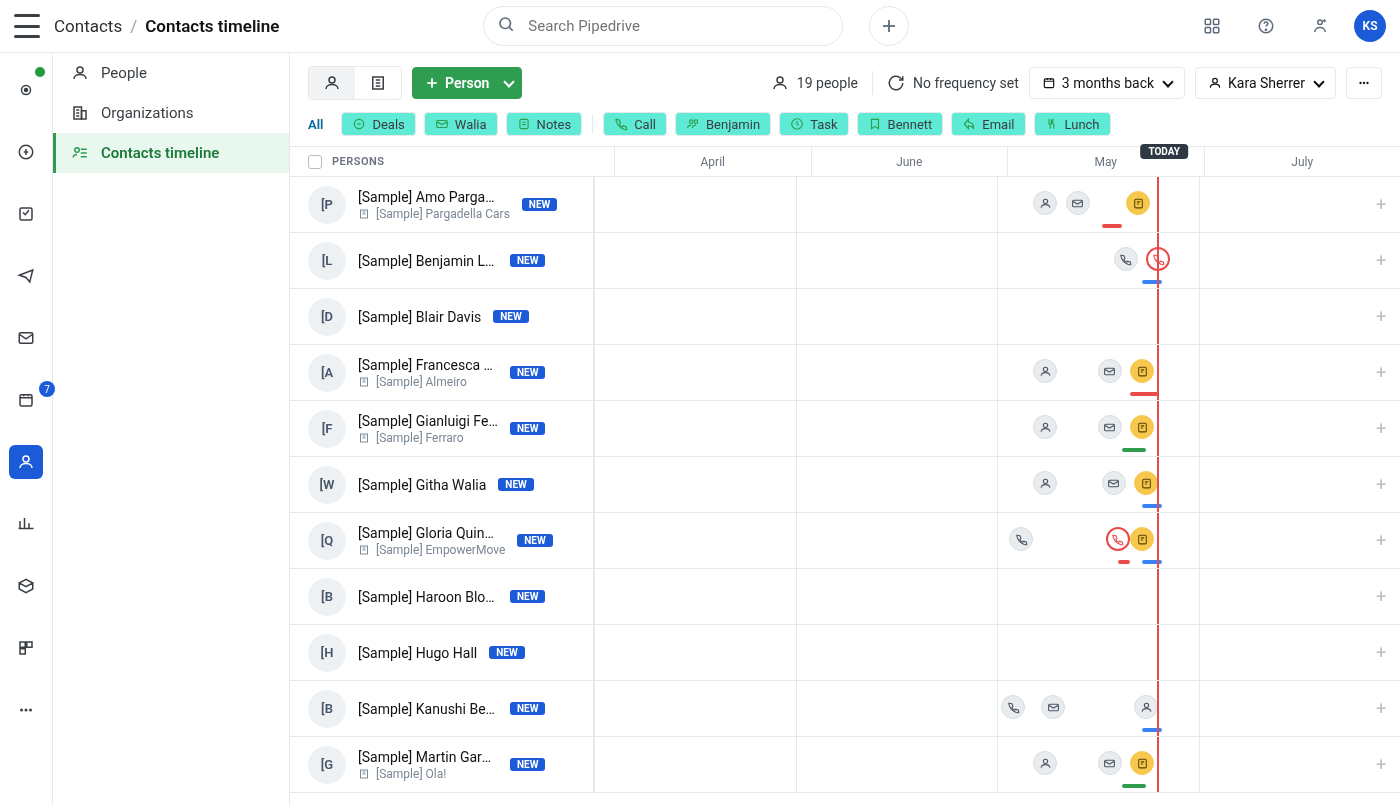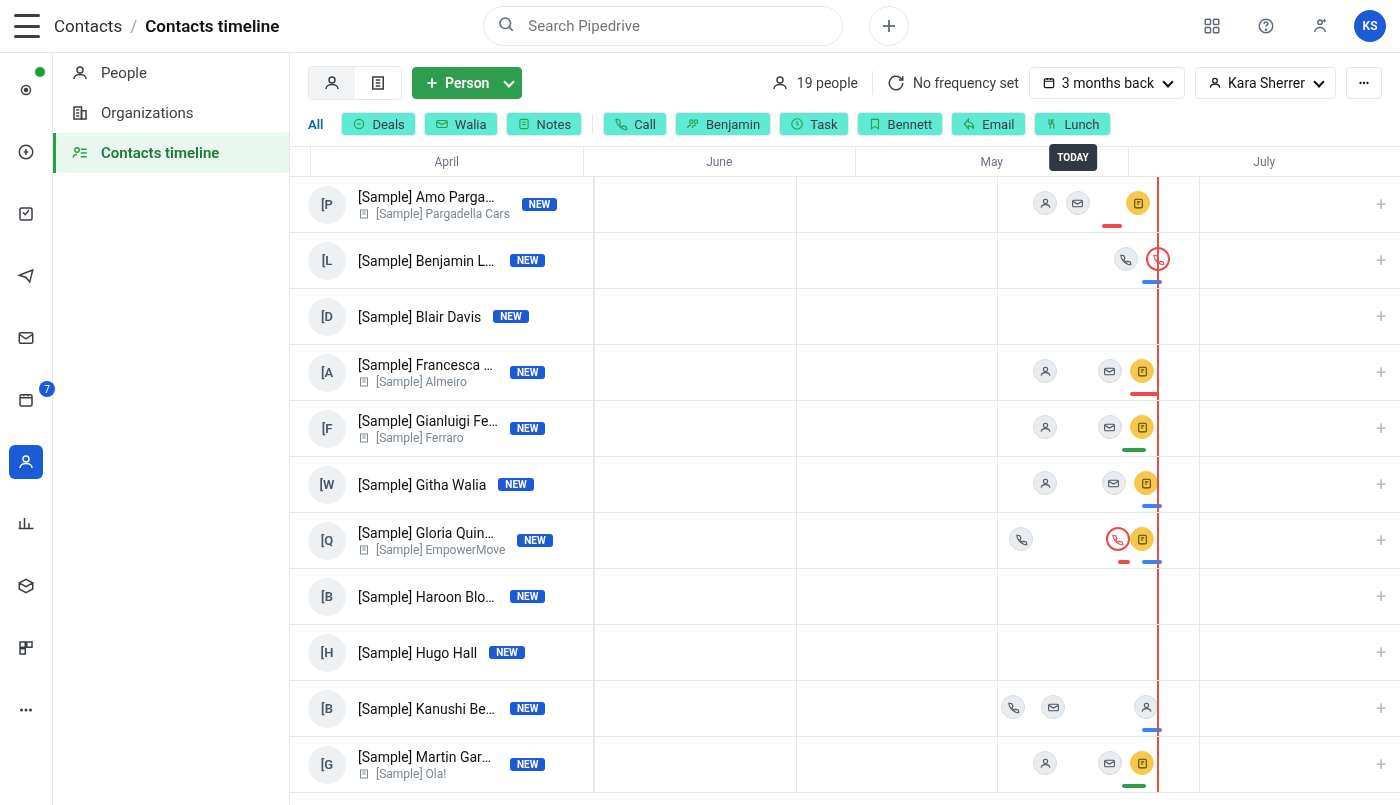--- a/index.html
+++ b/index.html
@@ -63,21 +63,21 @@
   .chip{display:flex;align-items:center;gap:6px;height:24px;border:1px solid var(--grey-border);border-radius:4px;padding:0 10px;font-size:13px;color:#3a3f44;background:#5eead4;cursor:pointer;}
   .chip svg{color:var(--green);}
   .chip.all{border:none;background:transparent;font-weight:600;color:#0369a1;padding-left:0;}
   .filters .vsep{width:1px;height:20px;background:var(--grey-border);margin:0 2px;}
   
   .theader{display:flex;border-bottom:1px solid var(--grey-border);height:30px;position:relative;}
   .theader .persons{width:304px;display:flex;align-items:center;gap:10px;padding-left:18px;font-size:11px;letter-spacing:0.5px;color:#6b7280;font-weight:600;}
   .theader .persons .ck{width:14px;height:14px;border:1.5px solid #b6bcc3;border-radius:3px;}
   .theader .months{flex:1;display:flex;position:relative;margin-left:20px;}
   .theader .month{flex:1;display:flex;align-items:center;justify-content:center;font-size:12px;color:#6b7280;border-left:1px solid var(--grey-border);}
-  .today-chip{position:absolute;top:-3px;background:var(--dark-grey-chip);color:#fff;font-size:10px;font-weight:700;padding:8px 8px;border-radius:4px;transform:translateX(-50%);}
+  .today-chip{position:absolute;top:-3px;background:var(--dark-grey-chip);color:#fff;font-size:10px;font-weight:700;padding:2px 8px;border-radius:4px;transform:translateX(-50%);}
   
   .rows{flex:1;overflow:hidden;position:relative;}
   .row{display:flex;border-bottom:1px solid var(--grey-border);height:56px;}
   .rowL{width:304px;display:flex;align-items:center;gap:12px;padding-left:18px;border-right:1px solid var(--grey-border);position:relative;}
   .circ{width:38px;height:38px;border-radius:50%;background:#eef1f3;color:#475569;font-weight:600;font-size:13px;display:flex;align-items:center;justify-content:center;flex-shrink:0;}
   .namecol{display:flex;flex-direction:column;gap:2px;min-width:0;}
   .namecol .nm{font-size:14px;color:#111;white-space:nowrap;overflow:hidden;text-overflow:ellipsis;max-width:140px;}
   .namecol .sub{font-size:12px;color:#7b8794;display:flex;align-items:center;gap:6px;}
   .newlbl{background:#1b5bd7;color:#fff;font-size:10px;font-weight:700;padding:1px 7px;border-radius:3px;}
   .rowR{flex:1;position:relative;}
@@ -372,20 +372,24 @@
       </div>
     <div class="chip">
         <svg class="i-sm" viewBox="0 0 24 24" fill="none" stroke="currentColor" stroke-width="2">
           <path d="M7 4v7a2 2 0 004 0V4M9 11v9M15 4c-1 0-2 2-2 5s1 3 2 3v8"></path>
         </svg>
         <span>Lunch</span>
       </div>
   </div>
 
   <div class="theader">
+    <div class="persons">
+      <div class="ck"></div>
+      <span>PERSONS</span>
+    </div>
     <div class="months" id="months-header">
         <div class="month">April</div>
         <div class="month">June</div>
         <div class="month">May</div>
         <div class="month">July</div>
         <div class="today-chip" style="left: 70%;">TODAY</div>
       </div>
   </div>
 
   <div class="rows" id="rows">

